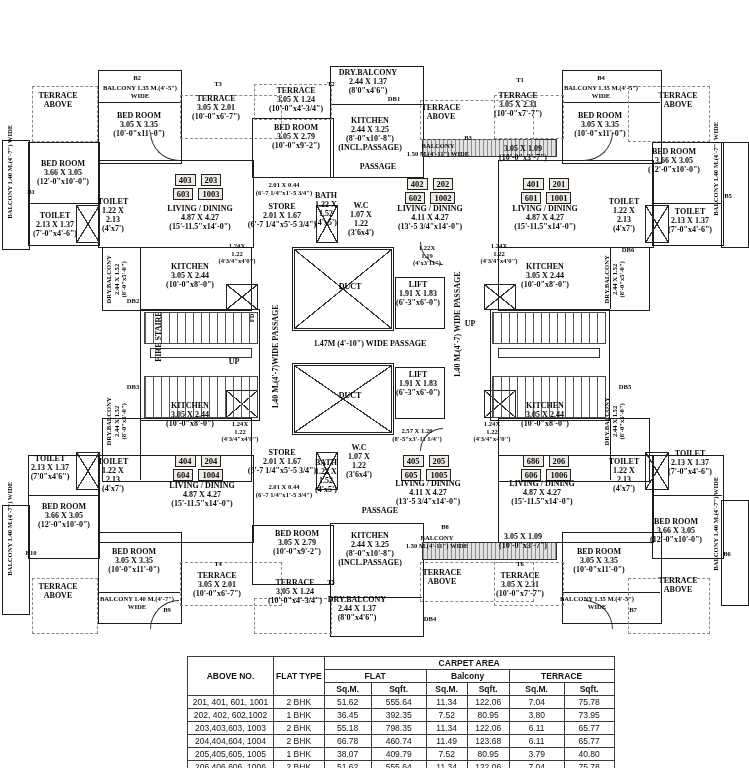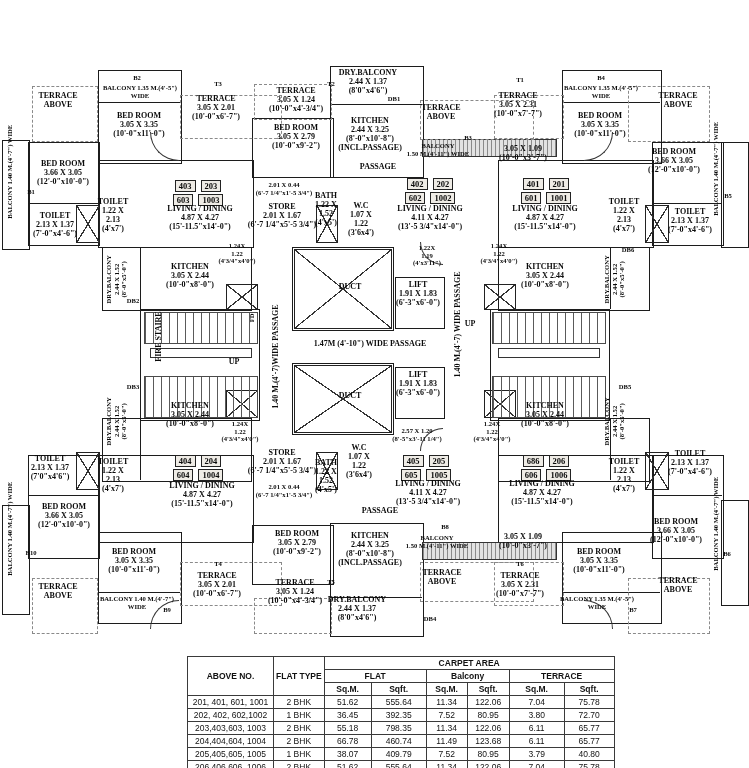--- a/index.html
+++ b/index.html
@@ -152,21 +152,21 @@
       <div class="plabel" style="width: 78px; left: 24px; top: 160px;">BED ROOM
 3.66 X 3.05
 (12'-0"x10'-0")</div>
       <div class="plabel" style="width: 70px; left: 20px; top: 212px;">TOILET
 2.13 X 1.37
 (7'-0"x4'-6")</div>
       <div class="plabel" style="width: 45px; left: 90.5px; top: 198px;">TOILET
 1.22 X
 2.13
 (4'x7')</div>
-      <div class="plabel" style="left: 166px; top: 180px; width: 64px;"><div class="numrow"><span class="numbox">403</span><span class="numbox">203</span></div><div class="numrow"><span class="numbox">603</span><span class="numbox">1003</span></div></div>
+      <div class="plabel" style="left: 166px; top: 174px; width: 64px;"><div class="numrow"><span class="numbox">403</span><span class="numbox">203</span></div><div class="numrow"><span class="numbox">603</span><span class="numbox">1003</span></div></div>
       <div class="plabel" style="width: 100px; left: 150px; top: 205px;">LIVING / DINING
 4.87 X 4.27
 (15'-11.5"x14'-0")</div>
       <div class="plabel sm" style="width: 24px; left: 319px; top: 80px;">T2</div>
       <div class="plabel" style="width: 82px; left: 255px; top: 87px;">TERRACE
 3.05 X 1.24
 (10'-0"x4'-3/4")</div>
       <div class="plabel" style="width: 82px; left: 327px; top: 69px;">DRY.BALCONY
 2.44 X 1.37
 (8'0"x4'6")</div>
@@ -434,21 +434,21 @@
         </tr>
 
         <tr>
           <td>202, 402, 602,1002</td>
           <td>1 BHK</td>
           <td>36.45</td>
           <td>392.35</td>
           <td>7.52</td>
           <td>80.95</td>
           <td>3.80</td>
-          <td>72.70</td>
+          <td>73.95</td>
         </tr>
 
         <tr>
           <td>203,403,603, 1003</td>
           <td>2 BHK</td>
           <td>55.18</td>
           <td>798.35</td>
           <td>11.34</td>
           <td>122.06</td>
           <td>6.11</td>

